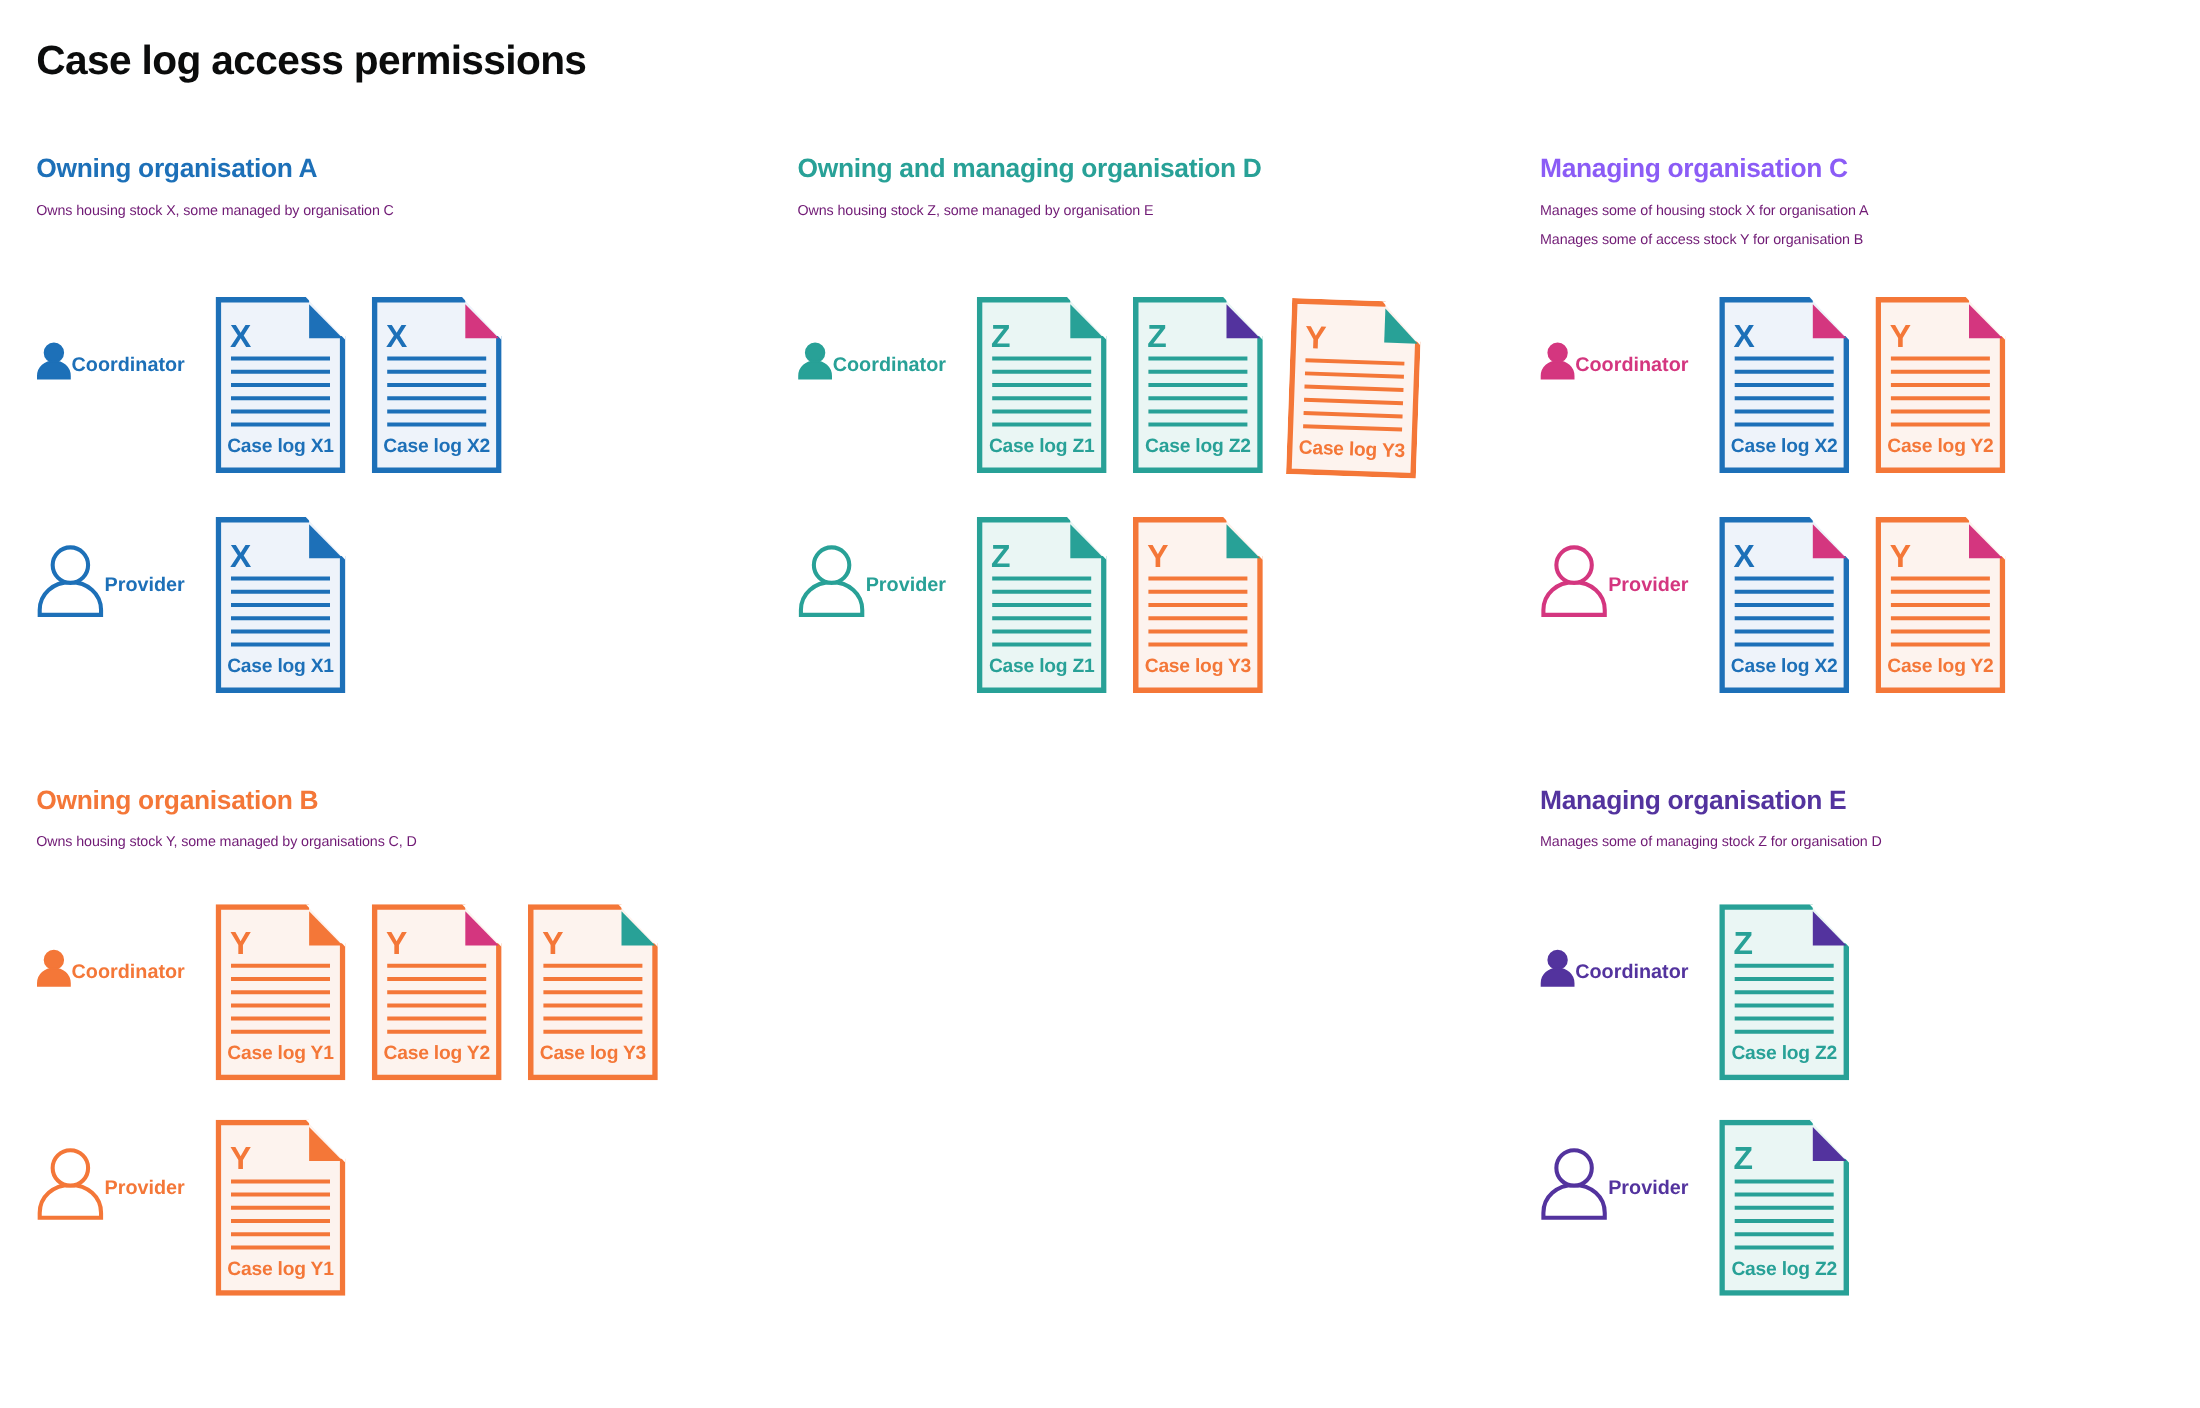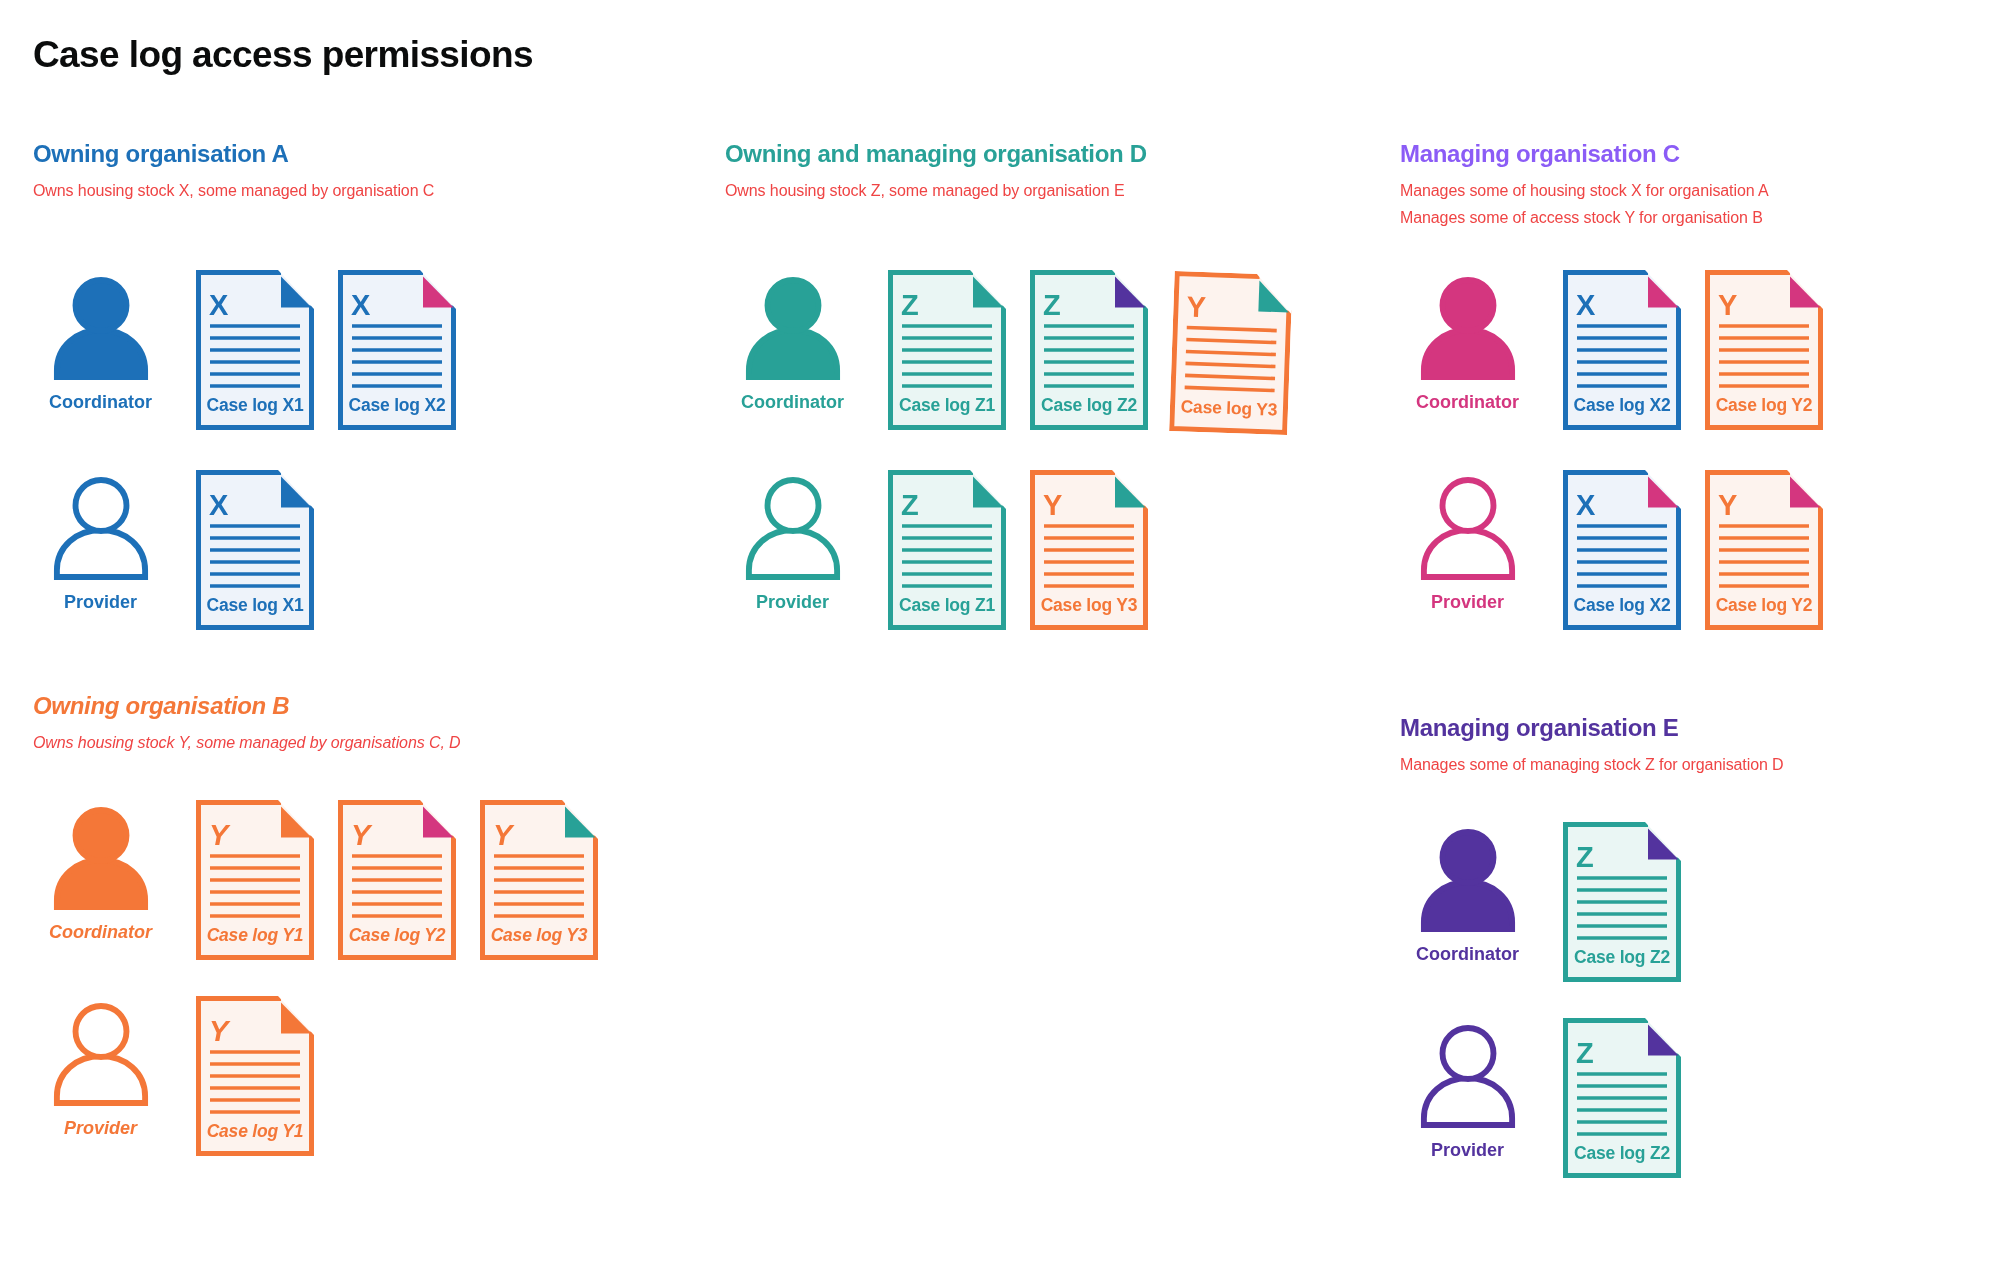--- a/index.html
+++ b/index.html
@@ -5,37 +5,37 @@
   html,body{margin:0;padding:0;background:#fff;}
   body{font-family:"Liberation Sans","DejaVu Sans",sans-serif;color:#0b0c0c;}
   .canvas{position:relative;width:2000px;height:1280px;background:#fff;overflow:hidden;border-radius:27px;}
 
   .title{position:absolute;left:33px;top:34px;font-size:37px;font-weight:700;letter-spacing:-0.6px;}
 
   .sec{position:absolute;width:660px;height:560px;}
   .sec-a{left:33px;top:140px;}
   .sec-d{left:725px;top:140px;}
   .sec-c{left:1400px;top:140px;width:590px;}
-  .sec-b{left:33px;top:692px;font-style:italic;}
+  .sec-b{left:33px;top:714px;}
   .sec-e{left:1400px;top:714px;width:590px;}
 
   .sec h2{margin:0;font-size:24px;font-weight:700;letter-spacing:-0.3px;}
-  .desc{margin-top:9px;font-size:16px;line-height:27px;letter-spacing:-0.1px;color:#ef4444;}
+  .desc{margin-top:9px;font-size:13px;line-height:27px;letter-spacing:-0.1px;color:#701a75;}
 
   .t-blue{color:#1d70b8}.t-teal{color:#28a197}.t-pink{color:#8b5cf6}
   .t-orange{color:#f47738}.t-purple{color:#53339e}
 
   .row{position:absolute;left:0;display:flex;align-items:flex-start;}
   .pos-top .row.coord{top:130px}
   .pos-top .row.prov{top:330px}
   .pos-bot .row.coord{top:108px}
   .pos-bot .row.prov{top:304px}
 
   
-  .person{width:135px;margin-right:28px;display:flex;flex-direction:column;align-items:center;flex:none;}
+  .person{width:135px;margin-right:28px;display:flex;flex-direction:row;align-items:center;flex:none;}
   .picon{width:98px;height:104px;margin-top:6px;}
   .plabel{margin-top:12px;font-size:18px;font-weight:700;white-space:nowrap;}
   .p-blue{--c:#1d70b8;color:#1d70b8}
   .p-teal{--c:#28a197;color:#28a197}
   .p-pink{--c:#d4367f;color:#d4367f}
   .p-orange{--c:#f47738;color:#f47738}
   .p-purple{--c:#53339e;color:#53339e}
   .picon path,.picon circle{stroke:var(--c);stroke-width:6;}
   .picon.filled path,.picon.filled circle{fill:var(--c);}
   .picon.outline path{fill:none;}

